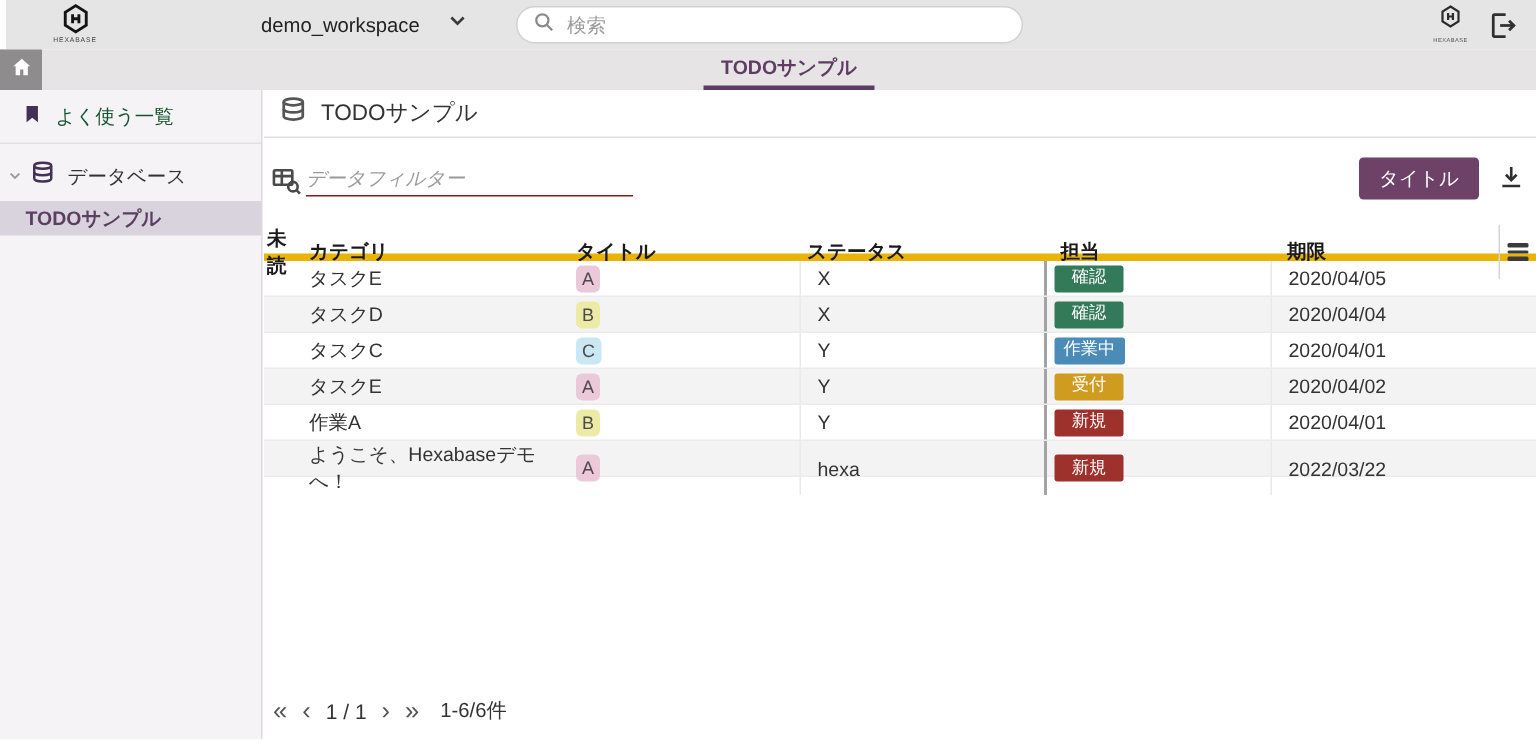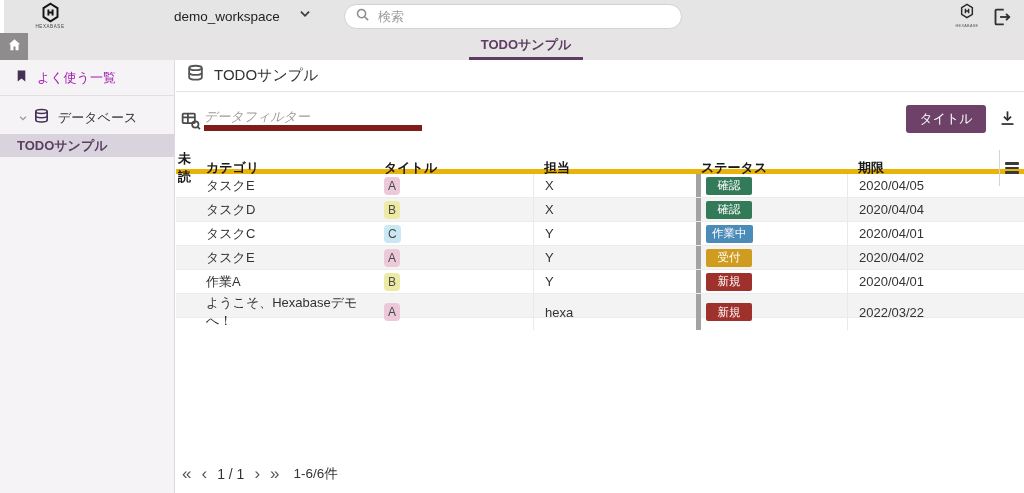--- a/index.html
+++ b/index.html
@@ -22,51 +22,51 @@
 
   
   .tab-bar { position:absolute; top:33px; left:0; width:1024px; height:27px; background:#e6e4e5; display:flex; }
   .home-btn { width:28px; height:27px; background:#8f8c8d; display:flex; align-items:center; justify-content:center; cursor:pointer; flex:0 0 auto; }
   .tab-strip { flex:1; display:flex; justify-content:center; }
   .tab-active { height:27px; padding:0 12px; display:flex; align-items:center; font-size:13px; font-weight:bold; color:#5f3c64; border-bottom:3px solid #5f3c64; cursor:pointer; }
 
   
   .sidebar { position:absolute; top:60px; left:0; width:175px; height:433px; background:#f5f3f6; border-right:1px solid #dddbdd; }
   .side-fav { height:30px; display:flex; align-items:center; padding-left:15px; gap:9px; cursor:pointer; margin-top:3px; }
-  .side-fav-label { font-size:13px; color:#a21caf; }
+  .side-fav-label { font-size:13px; color:#14532d; }
   .side-divider { border-bottom:1px solid #e2dfe2; margin-top:2px; }
-  .side-group { margin-top:10px; height:24px; display:flex; align-items:center; padding-left:18px; gap:5px; cursor:pointer; }
+  .side-group { margin-top:10px; height:24px; display:flex; align-items:center; padding-left:5px; gap:5px; cursor:pointer; }
   .side-group-label { font-size:13px; color:#333; margin-left:3px; }
   .side-selected { margin-top:4px; height:23px; line-height:23px; background:#d9d3dd; color:#5b3e62; font-weight:bold; font-size:13px; padding-left:17px; cursor:pointer; }
 
   
   .main { position:absolute; top:60px; left:176px; width:848px; height:433px; background:#fff; }
   .main-titlebar { height:32px; display:flex; align-items:center; padding-left:10px; gap:9px; border-bottom:1px solid #e2e2e2; }
   .main-title { font-size:15px; color:#333; }
   .toolbar { position:relative; height:57px; }
   .filter-icon { position:absolute; left:4px; top:18px; }
-  .filter-input { position:absolute; left:28px; top:15px; width:218px; height:24px; border:none; border-bottom:6px solid #7f1d1d; outline:none; font-size:13px; font-style:italic; color:#333; background:transparent; }
+  .filter-input { position:absolute; left:28px; top:15px; width:218px; height:24px; border:none; border-bottom:1px solid #7f1d1d; outline:none; font-size:13px; font-style:italic; color:#333; background:transparent; }
   .filter-input::placeholder { color:#9b9b9b; }
   .new-btn { position:absolute; left:730px; top:13px; width:80px; height:28px; background:#6d4168; color:#fff; font-size:13px; border:none; border-radius:3px; cursor:pointer; font-family:inherit; }
   .download-btn { position:absolute; left:822px; top:17px; width:20px; height:20px; cursor:pointer; }
 
   
   .ttable { position:absolute; top:90px; left:0; width:848px; }
   .trow, .thead { display:grid; grid-template-columns:25px 178px 154px 163px 151px 152px 1fr; align-items:center; }
   .thead { height:24px; border-bottom:5px solid #eab308; font-weight:bold; font-size:13px; color:#1a1a1a; }
   .thead .hcell { padding-left:5px; height:100%; display:flex; align-items:center; }
   .hcell.h-unread { padding-left:2px; }
   .hcell.h-assignee, .hcell.h-deadline { padding-left:11px; }
   .hcell.h-menu { justify-content:flex-end; padding-right:7px; border-left:1px solid #d4d4d4; }
   .trow { height:24px; font-size:13px; color:#333; border-bottom:1px solid #ececec; cursor:pointer; }
   .trow:nth-child(even) { background:#f3f3f3; }
   .cell { padding-left:5px; height:100%; display:flex; align-items:center; }
   .c-unread { padding-left:2px; }
   .c-assignee, .c-deadline { padding-left:11px; border-left:1px solid #e9e9e9; }
-  .c-status { border-left:5px solid #a3a3a3; }
+  .c-status { border-left:2px solid #a3a3a3; }
   .cat-badge { display:inline-block; min-width:16px; padding:2px 4px; border-radius:4px; font-size:12px; color:#4a4a4a; text-align:center; line-height:14px; }
   .status-badge { display:inline-block; min-width:46px; padding:2.5px 6px; border-radius:2px; font-size:11.5px; color:#fff; text-align:center; line-height:13px; }
 
   
   .pagination { position:absolute; left:6px; bottom:10px; display:flex; align-items:center; gap:10px; font-size:14px; color:#333; }
   .pg-nav { font-size:17px; color:#555; cursor:pointer; line-height:14px; }
   .pg-count { font-size:13.5px; margin-left:4px; }
   .menu-icon span { display:block; width:14px; height:2.5px; background:#3a3a3a; margin:2px 0; border-radius:1px; }
 </style>
 </head>
@@ -200,22 +200,22 @@
           </svg>
       </span>
     </div>
   </div>
 
   <div class="ttable">
     <div class="thead">
       <div class="hcell h-unread">未読</div>
       <div class="hcell h-category">カテゴリ</div>
       <div class="hcell h-title">タイトル</div>
+      <div class="hcell h-status">ステータス</div>
       <div class="hcell h-assignee">担当</div>
-      <div class="hcell h-status">ステータス</div>
       <div class="hcell h-deadline">期限</div>
       <div class="hcell h-menu">
         <span class="menu-icon">
             <span></span>
             <span></span>
             <span></span>
           </span>
       </div>
     </div>
     <div class="tbody" id="tbody">

